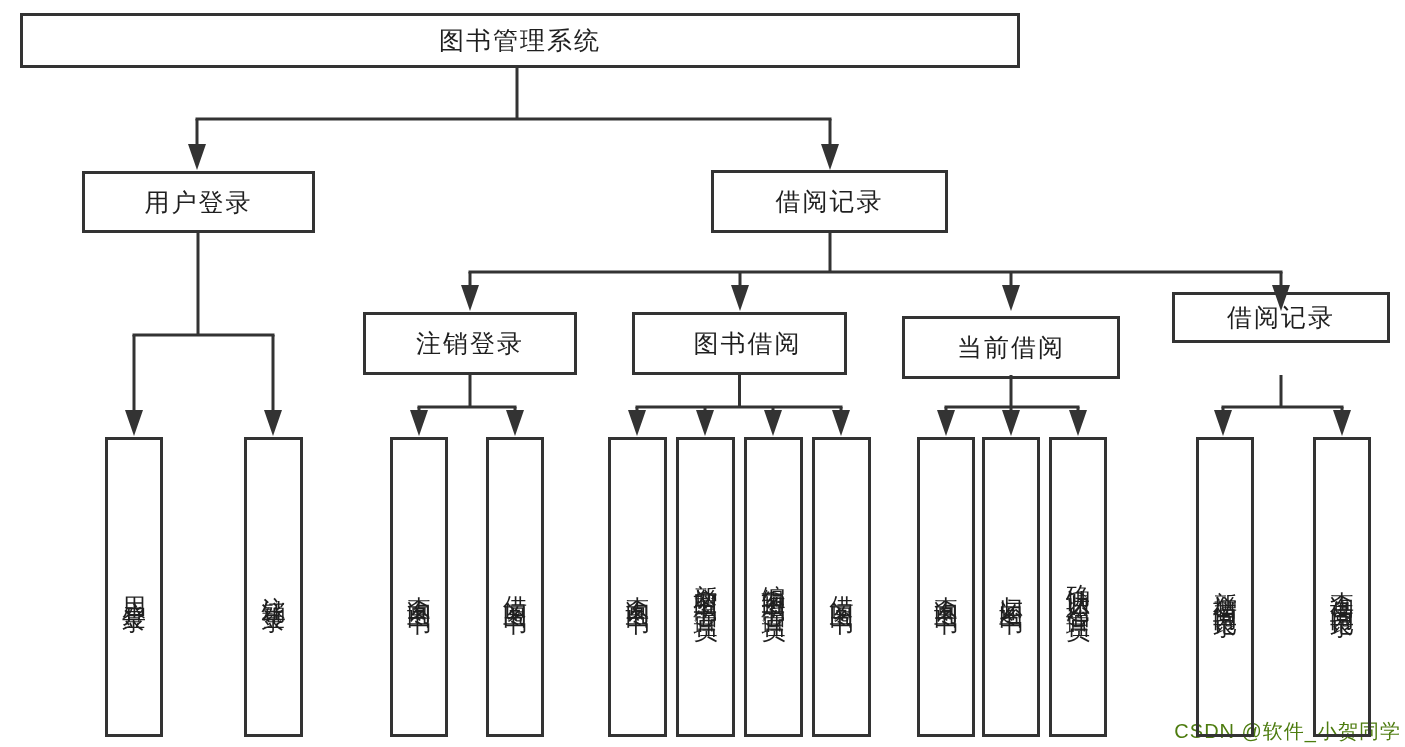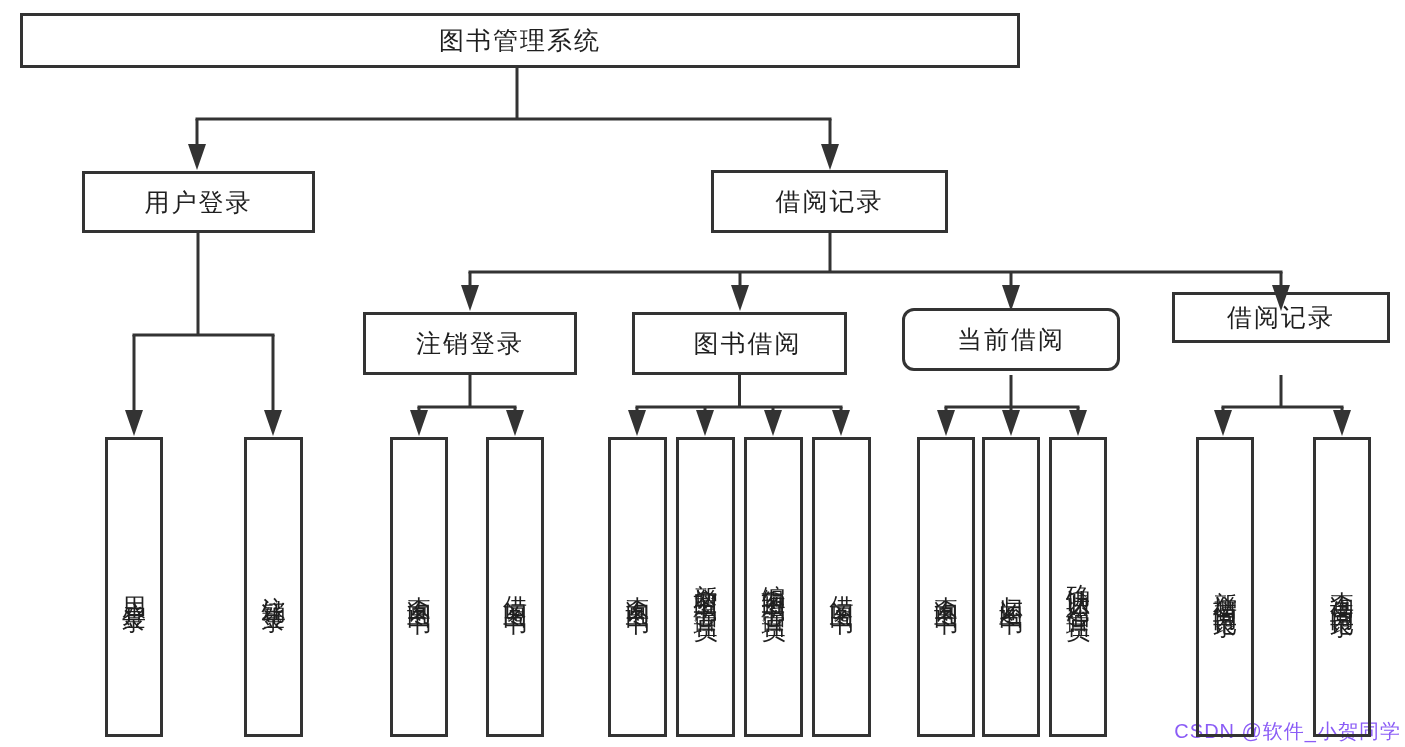--- a/index.html
+++ b/index.html
@@ -28,21 +28,21 @@
     letter-spacing:5px;
     line-height:1;
     white-space:nowrap;
   }
   
   .n-root {left:20px;  top:13px;  width:1000px;height:55px;align-items:center;}
   .n-login{left:82px;  top:171px; width:233px; height:62px;}
   .n-mgmt {left:711px; top:170px; width:237px; height:63px;}
   .n-g0{left:363px; top:312px;width:214px;height:63px;}
   .n-g1{left:632px; top:312px;width:215px;height:63px;padding-left:16px;}
-  .n-g2{left:902px; top:308px;width:218px;height:63px;border-radius:12px;}
+  .n-g2{left:902px; top:316px;width:218px;height:63px;}
   .n-g3{left:1172px;top:292px;width:218px;height:51px;}
   
   .vbox{top:437px;width:58px;height:300px;}
   .n-l0{left:105px;}
   .n-l1{left:244px;width:59px;}
   .n-a0{left:390px;}
   .n-a1{left:486px;}
   .n-b0{left:608px;width:59px;}
   .n-b1{left:676px;width:59px;}
   .n-b2{left:744px;width:59px;}
@@ -50,21 +50,21 @@
   .n-c0{left:917px;}
   .n-c1{left:982px;}
   .n-c2{left:1049px;}
   .n-d0{left:1196px;}
   .n-d1{left:1313px;}
   #watermark{
     position:absolute;
     right:4px;bottom:2px;
     font-size:20px;
     letter-spacing:1px;
-    color:#8b5cf6;
+    color:#4d7c0f;
     z-index:0;
     white-space:nowrap;
   }
 </style>
 </head>
 <body>
 
 <div id="stage">
 
   <div id="watermark">CSDN @软件_小贺同学</div>

